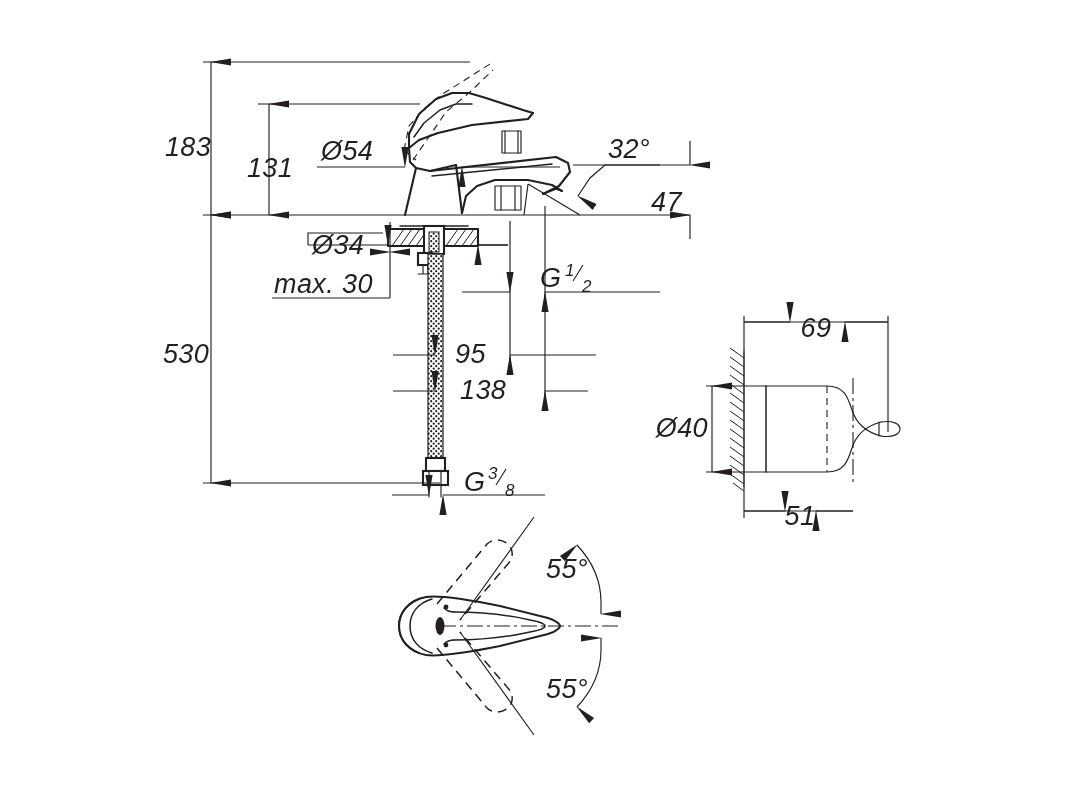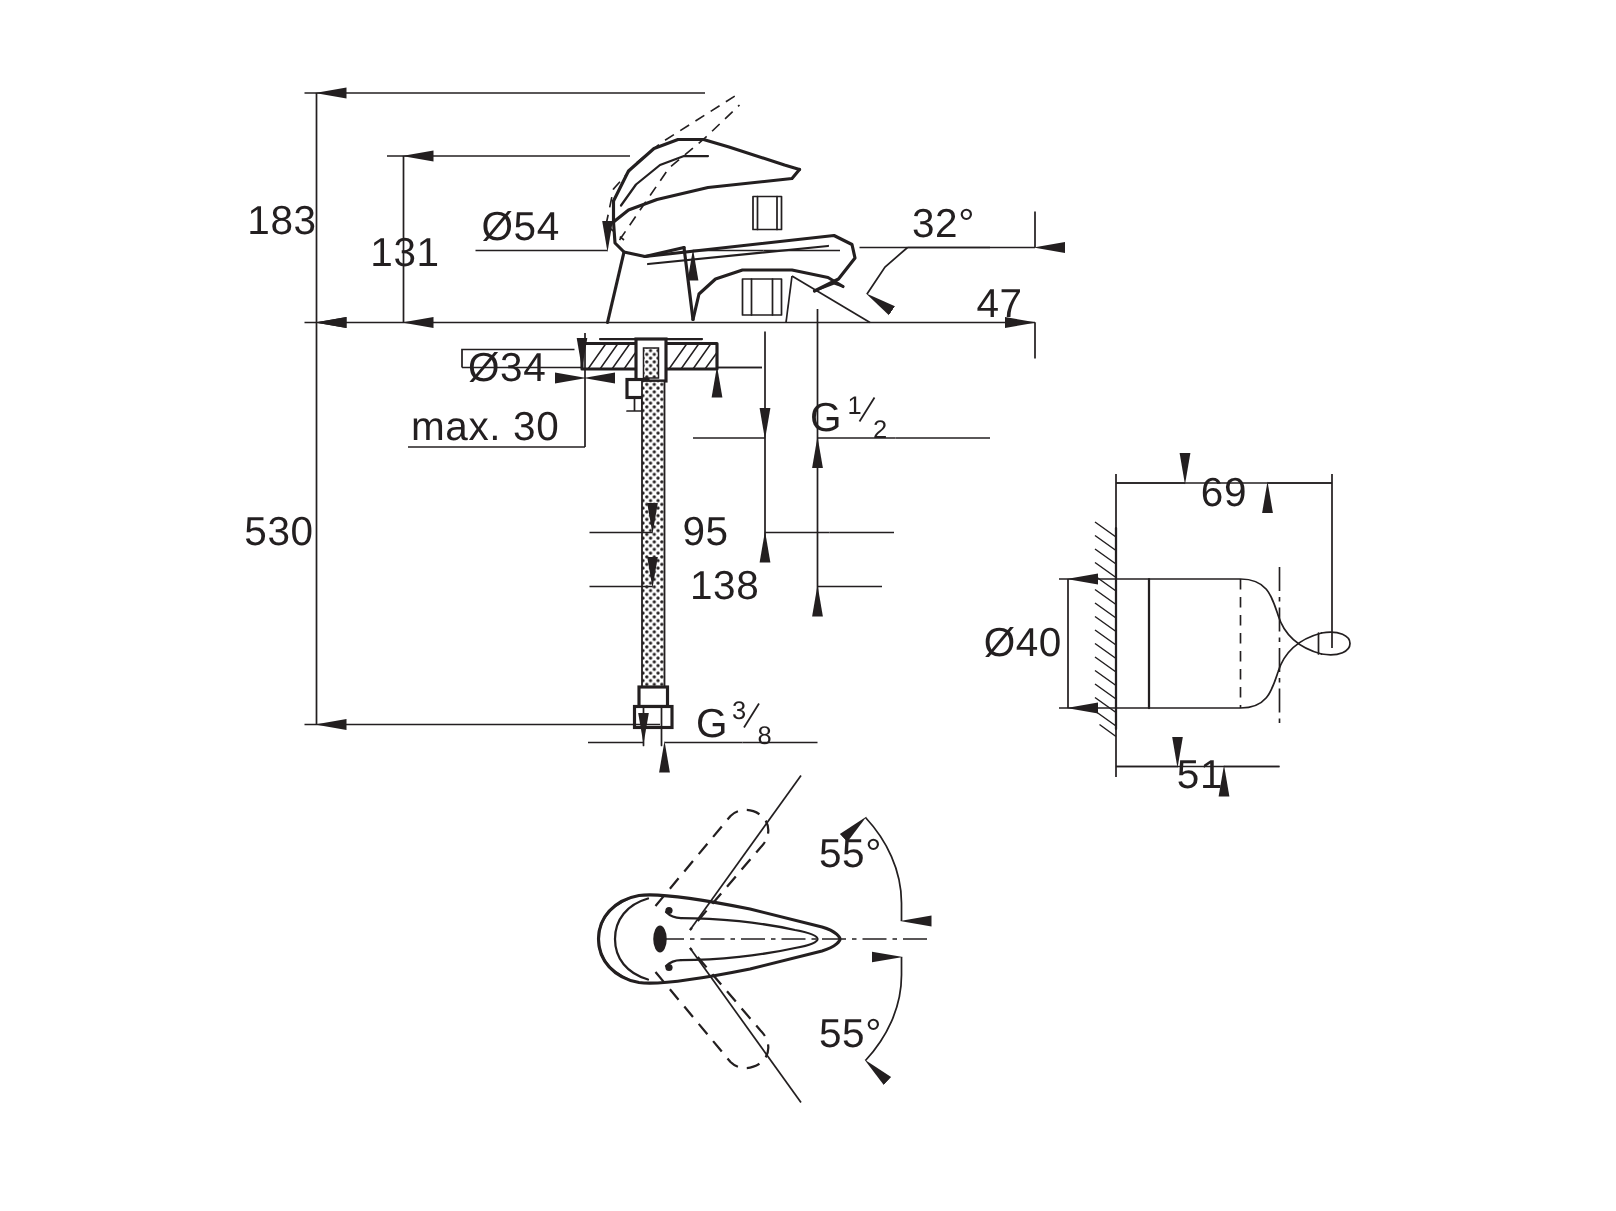--- a/index.html
+++ b/index.html
@@ -12,20 +12,21 @@
     height: 807px;
     font-family: "Liberation Sans", sans-serif;
     overflow: hidden;
     position: relative;
   }
   #sheet {
     position: absolute;
     left: 0; top: 0;
     width: 1077px;
     height: 807px;
+    font-style: italic;
   }
   svg.drawing {
     display: block;
     width: 1077px;
     height: 807px;
   }
   .ln   { stroke: #231f20; stroke-width: 1.15; fill: none; stroke-linecap: butt; }
   .ln-t { stroke: #231f20; stroke-width: 1.0;  fill: none; }
   .obj  { stroke: #231f20; stroke-width: 2.1;  fill: none; stroke-linejoin: round; stroke-linecap: round; }
   .obj-m{ stroke: #231f20; stroke-width: 1.5;  fill: none; stroke-linejoin: round; stroke-linecap: round; }

